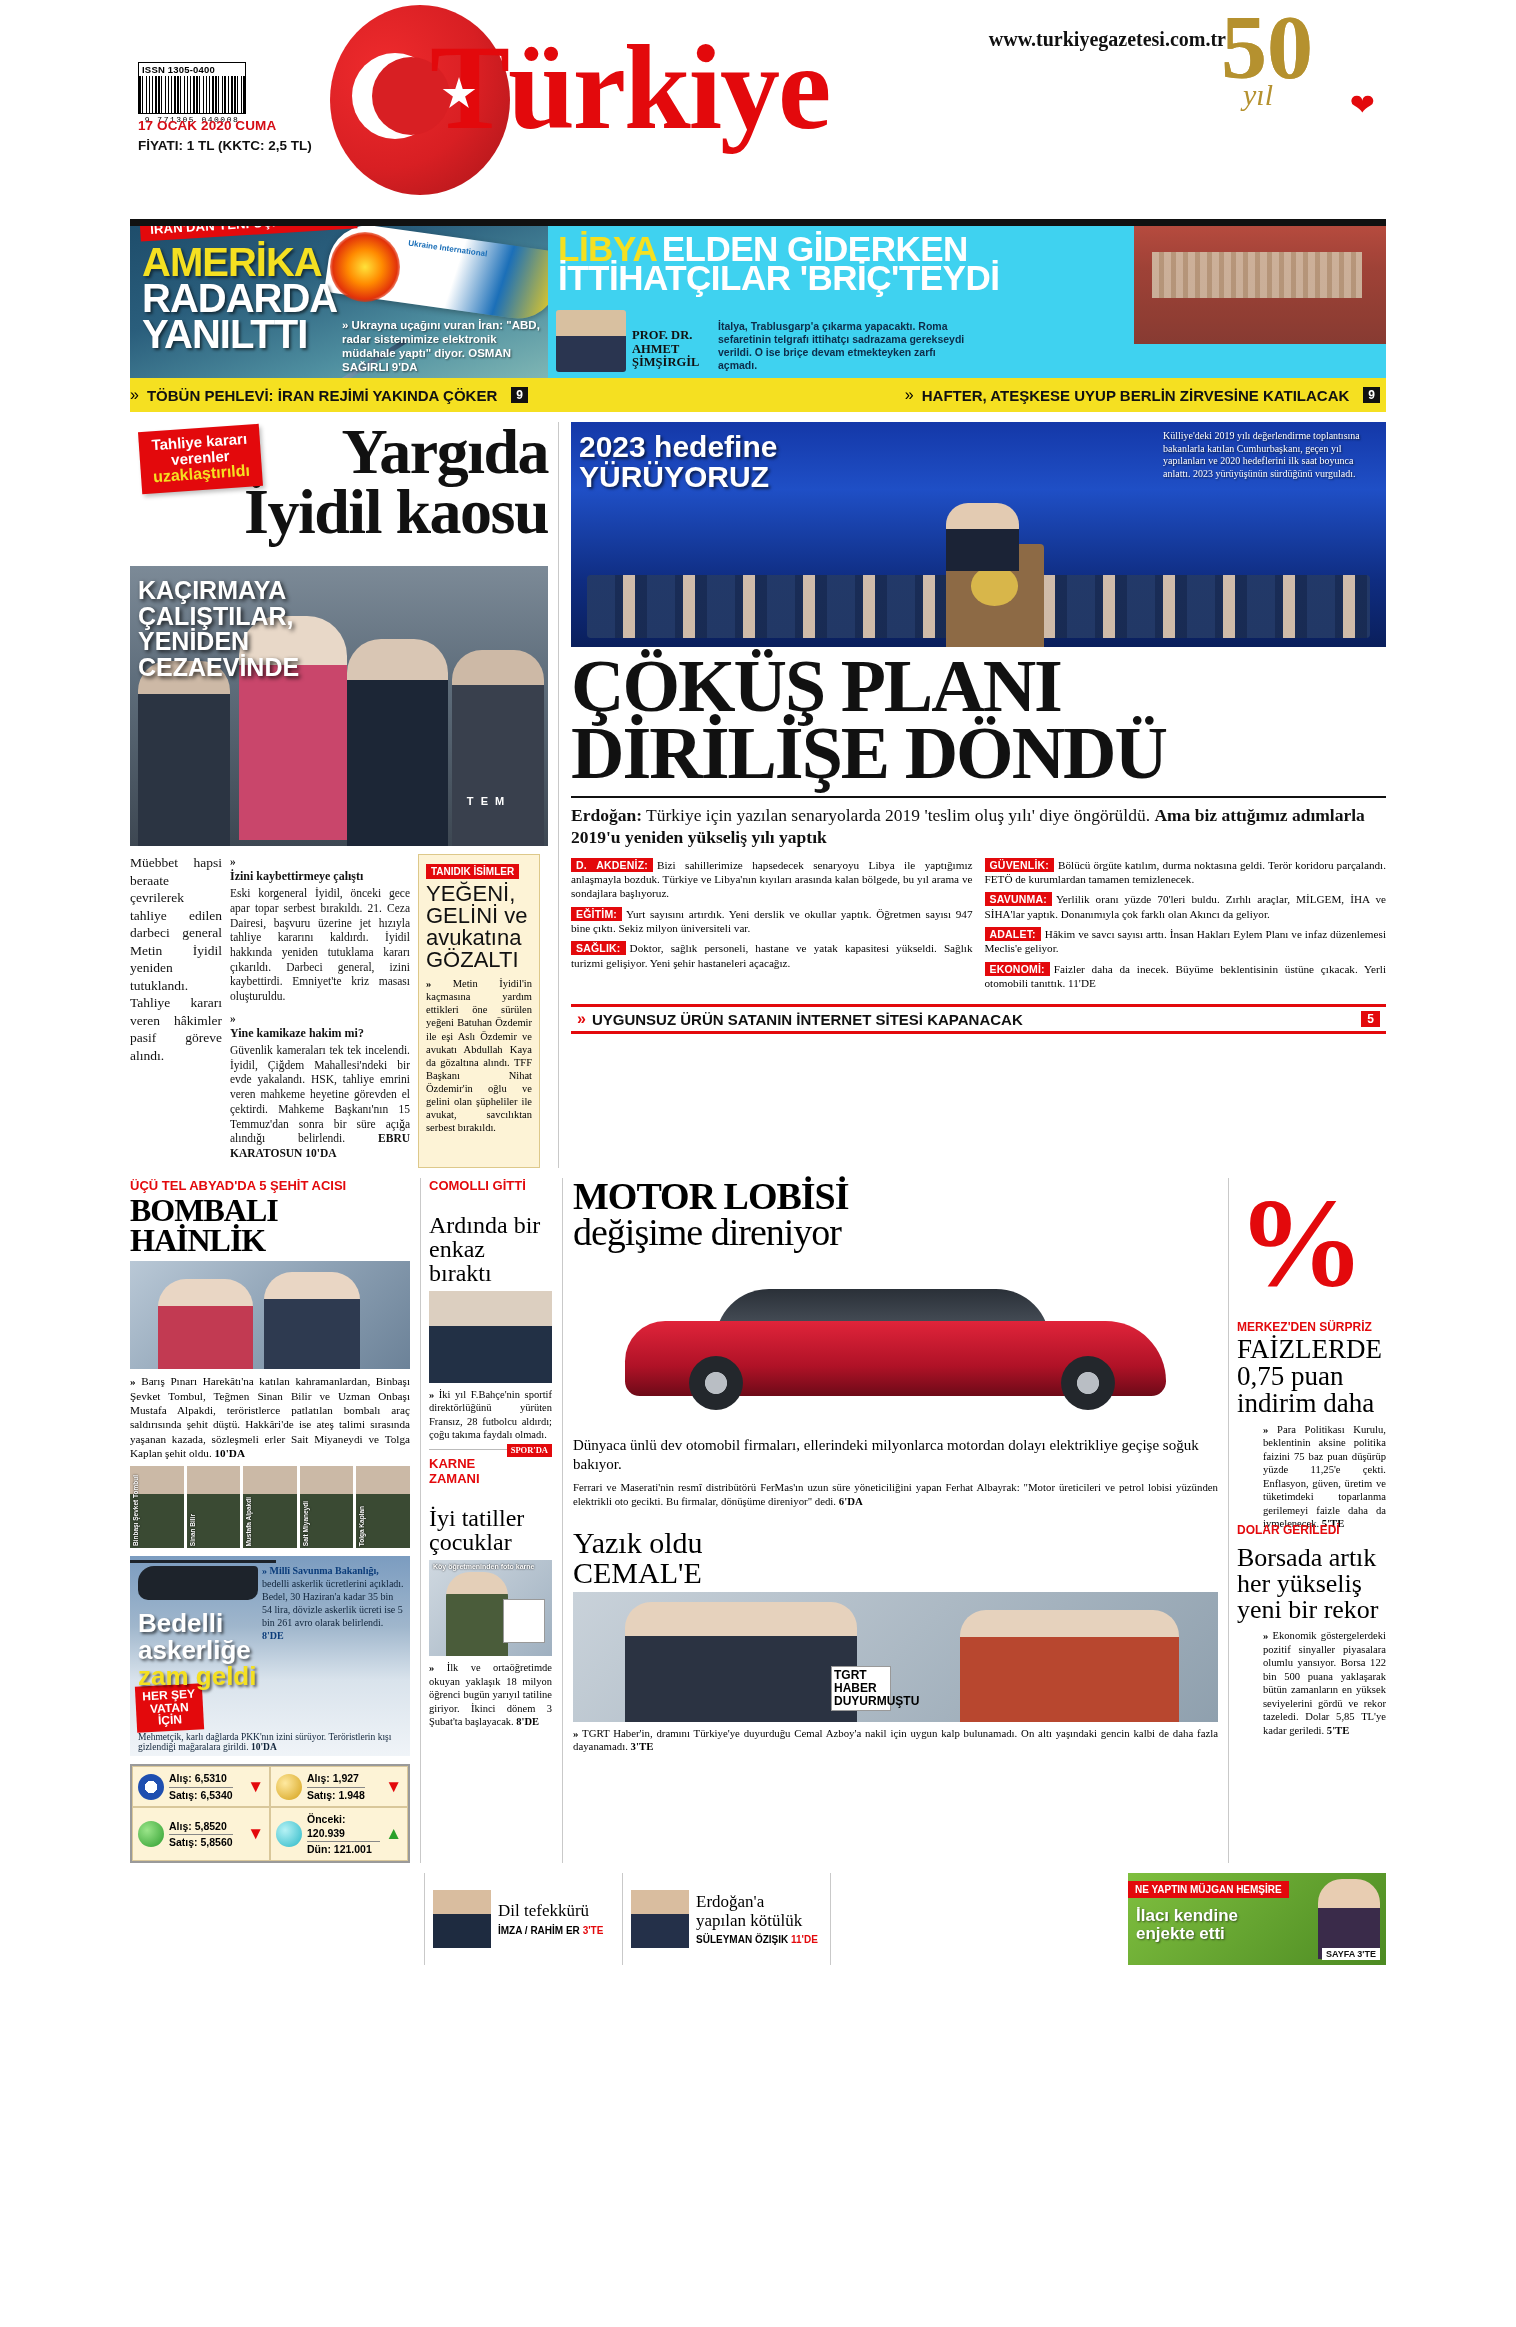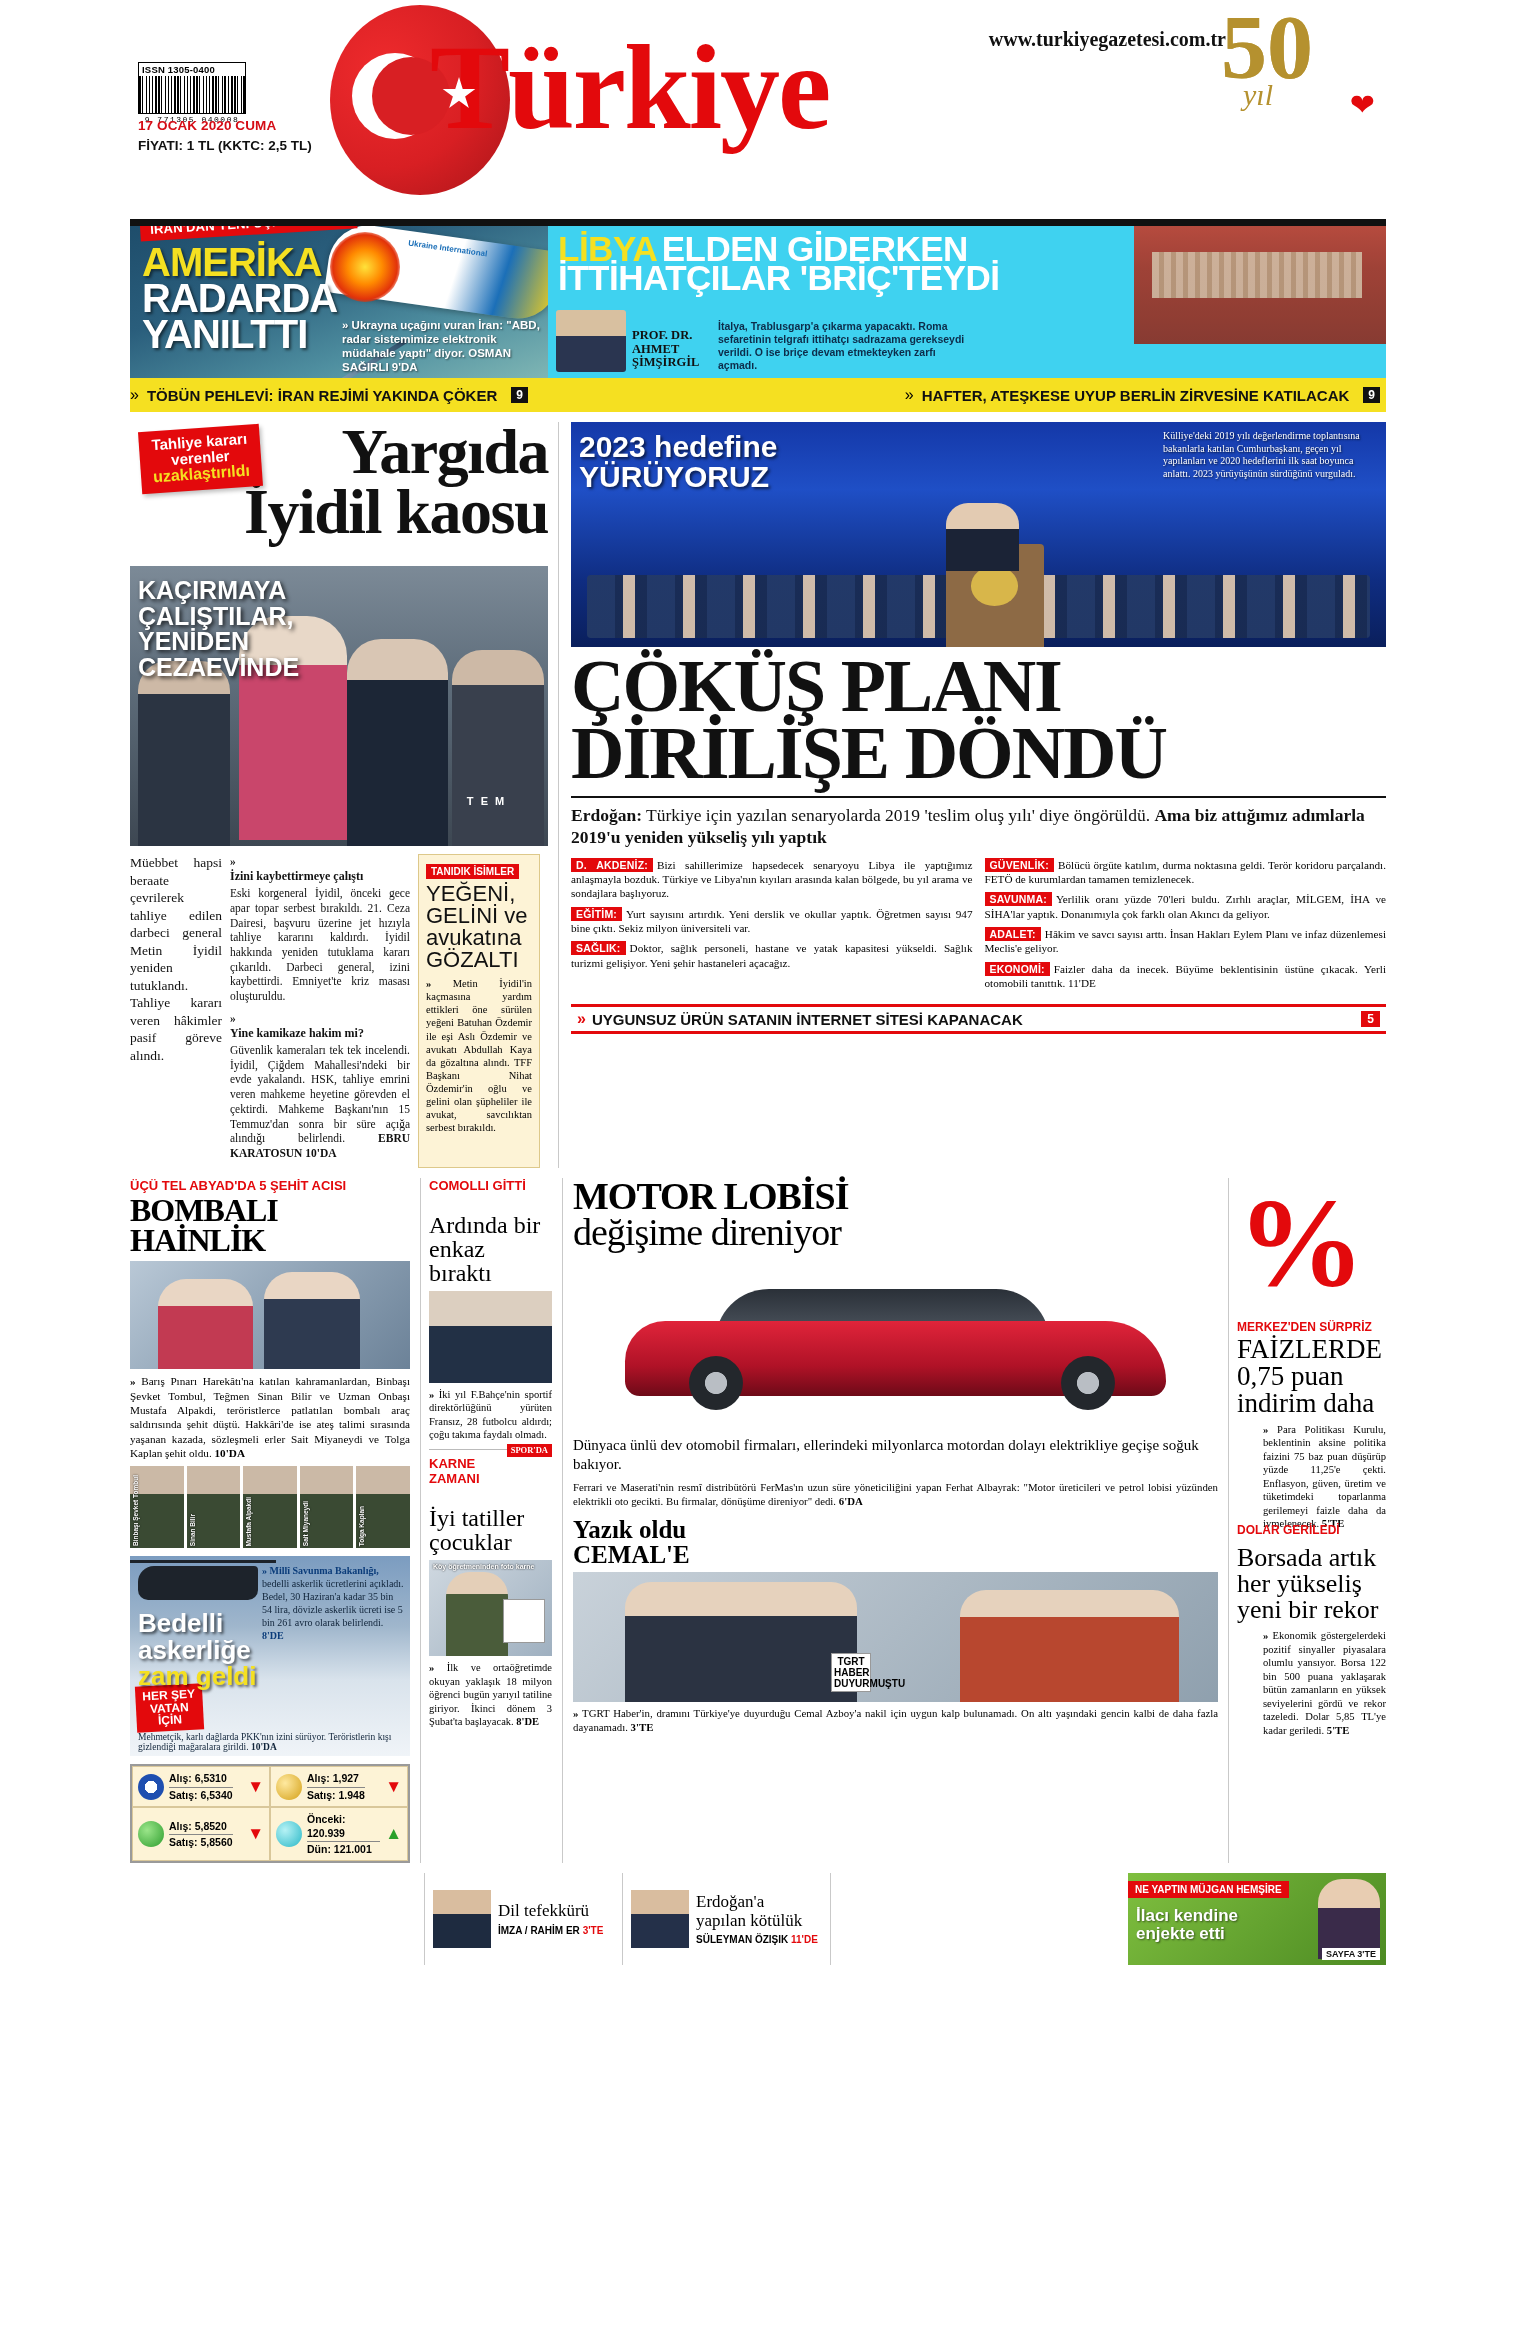--- a/index.html
+++ b/index.html
@@ -268,28 +268,28 @@
   .car-body{ position:absolute; left:8%; top:38%; width:84%; height:42%;
      background:linear-gradient(180deg,#e0243a 0%,#b01227 60%,#6d0a18 100%);
      border-radius:60px 90px 22px 22px;}
   .car-top{ position:absolute; left:22%; top:20%; width:52%; height:30%;
      background:linear-gradient(180deg,#2a3038,#545c66); border-radius:60px 60px 0 0;}
   .wheel{ position:absolute; bottom:12%; width:54px; height:54px; border-radius:50%;
      background:radial-gradient(circle,#b9bec4 28%,#23272c 30%);}
   .wheel.w1{ left:18%;} .wheel.w2{ right:16%;}
   .c-body{ font-family:"Liberation Serif",serif; font-size:15px; line-height:1.3; margin-top:4px;}
   .c-sub{ font-family:"Liberation Serif",serif; font-size:10.8px; line-height:1.28; margin-top:6px; text-align:justify;}
-  .c-head2{ font-family:"Liberation Serif",serif; font-weight:bold; font-size:25px; line-height:.97; margin-top:10px;}
+  .c-head2{ font-family:"Liberation Serif",serif; font-weight:normal; font-size:30px; line-height:.97; margin-top:20px;}
   .c-photo2{ position:relative; height:130px; margin-top:5px; overflow:hidden; background:linear-gradient(135deg,#c9d2da,#8fa0ae);}
   .c-photo2 .m{ position:absolute; left:8%; top:8%; width:36%; height:92%;
      background:linear-gradient(180deg,#e6d2bd 0 28%, #2b3342 28% 100%); border-radius:26px 26px 0 0;}
   .c-photo2 .w{ position:absolute; right:6%; top:14%; width:34%; height:86%;
      background:linear-gradient(180deg,#e6d2bd 0 24%, #b8472f 24% 100%); border-radius:26px 26px 0 0;}
-  .tgrt{ position:absolute; left:40%; bottom:8%; width:40px; background:#fff; border:1px solid #999; text-align:center;
-     font-size:10px; font-weight:bold; line-height:1.1; padding:2px;}
+  .tgrt{ position:absolute; left:40%; bottom:8%; width:60px; background:#fff; border:1px solid #999; 
+     font-size:12px; font-weight:bold; line-height:1.1; padding:2px;}
   .c-body2{ font-family:"Liberation Serif",serif; font-size:10.8px; line-height:1.28; margin-top:5px; text-align:justify;}
 
   
   .pct{ position:relative; height:150px; }
   .pct .sym{ font-family:"Liberation Serif",serif; font-weight:bold; font-size:128px; color:#e3090c; line-height:1; letter-spacing:-6px;}
   .d-kicker{ color:#e3090c; font-weight:bold; font-size:12px; margin-top:-8px;}
   .d-head{ font-family:"Liberation Serif",serif; font-size:27px; line-height:1.0; margin-top:2px;}
   .d-body{ font-family:"Liberation Serif",serif; font-size:10.6px; line-height:1.28; margin-top:6px; text-align:justify;margin-left:26px;}
   .d-head2{ font-family:"Liberation Serif",serif; font-size:26px; line-height:1.0; margin-top:8px;}
 

